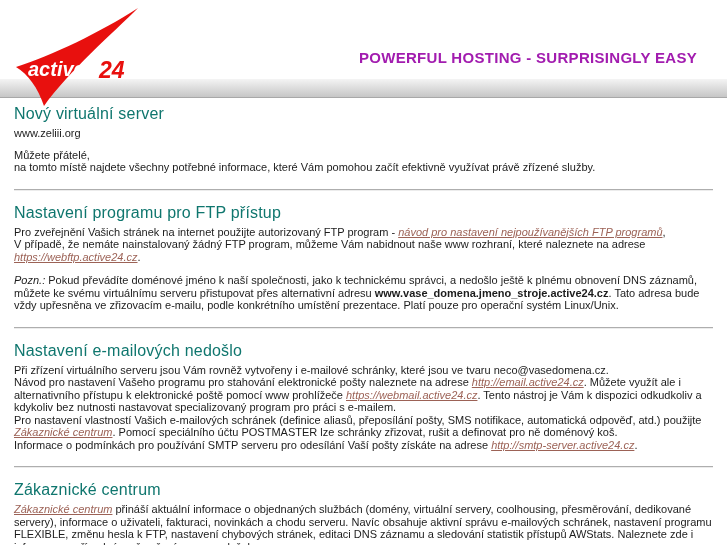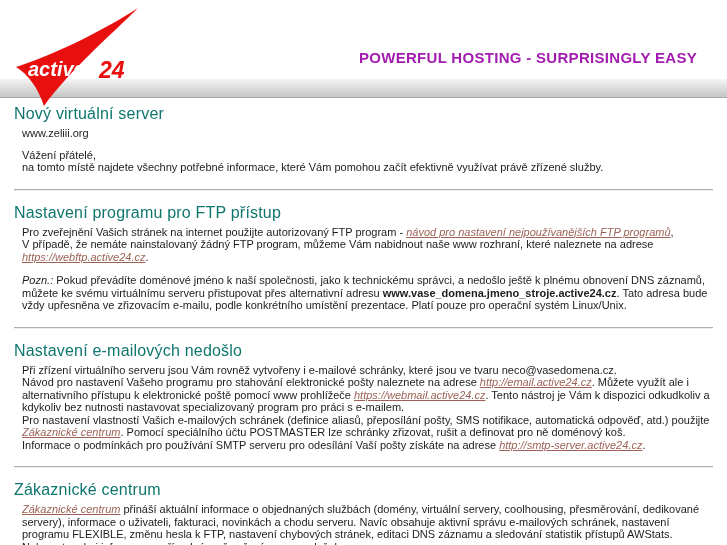--- a/index.html
+++ b/index.html
@@ -20,21 +20,21 @@
     position:absolute; right:30px; top:49px;
     font-size:15px; font-weight:bold; color:#a21caf; letter-spacing:0.3px;
   }
   .content { padding:0 12px 0 14px; }
   .section { padding-top:13px; }
   .section.first { padding-top:17px; }
   h2 {
     margin:0 0 4px 0; font-size:16px; font-weight:400;
     color:#0f766e; letter-spacing:0.2px;
   }
-  .para { margin:0 0 11px 8px; line-height:12.5px; }
+  .para { margin:0 0 11px 0; line-height:12.5px; }
   .para.mb9 { margin-bottom:9px; }
   .para:last-child { margin-bottom:0; }
   .lnk { color:#9c6256; text-decoration:underline; cursor:pointer;font-style:italic; }
   .b { font-weight:bold; }
   .i { font-style:italic; }
   .divider {
     border:0; height:0; margin:15px 2px 0 0;
     border-top:1px solid #aeaeae; border-bottom:1px solid #ececec;
   }
 </style>
@@ -51,21 +51,21 @@
     </svg>
   </div>
   <div class="tagline">POWERFUL HOSTING - SURPRISINGLY EASY</div>
 </div>
 
 <div class="content">
 
   <div class="section first">
     <h2>Nový virtuální server</h2>
     <div class="para mb9"><span class="">www.zeliii.org</span></div>
-    <div class="para"><span class="">Vážení přátelé,</span><br><span class="">na tomto místě najdete všechny potřebné informace, které Vám pomohou začít efektivně využívat právě zřízené služby.</span></div>
+    <div class="para"><span class="">Můžete přátelé,</span><br><span class="">na tomto místě najdete všechny potřebné informace, které Vám pomohou začít efektivně využívat právě zřízené služby.</span></div>
   </div>
 
   <hr class="divider">
 
   <div class="section">
     <h2>Nastavení programu pro FTP přístup</h2>
     <div class="para"><span class="">Pro zveřejnění Vašich stránek na internet použijte autorizovaný FTP program - </span><a href="#" class="lnk">návod pro nastavení nejpoužívanějších FTP programů</a><span class="">,</span><br><span class="">V případě, že nemáte nainstalovaný žádný FTP program, můžeme Vám nabidnout naše www rozhraní, které naleznete na adrese </span><a href="#" class="lnk">https://webftp.active24.cz</a><span class="">.</span></div>
     <div class="para"><span class="i">Pozn.:</span><span class=""> Pokud převádíte doménové jméno k naší společnosti, jako k technickému správci, a nedošlo ještě k plnému obnovení DNS záznamů, můžete ke svému virtuálnímu serveru přistupovat přes alternativní adresu </span><span class="b">www.vase_domena.jmeno_stroje.active24.cz</span><span class="">. Tato adresa bude vždy upřesněna ve zřizovacím e-mailu, podle konkrétního umístění prezentace. Platí pouze pro operační systém Linux/Unix.</span></div>
   </div>
 

